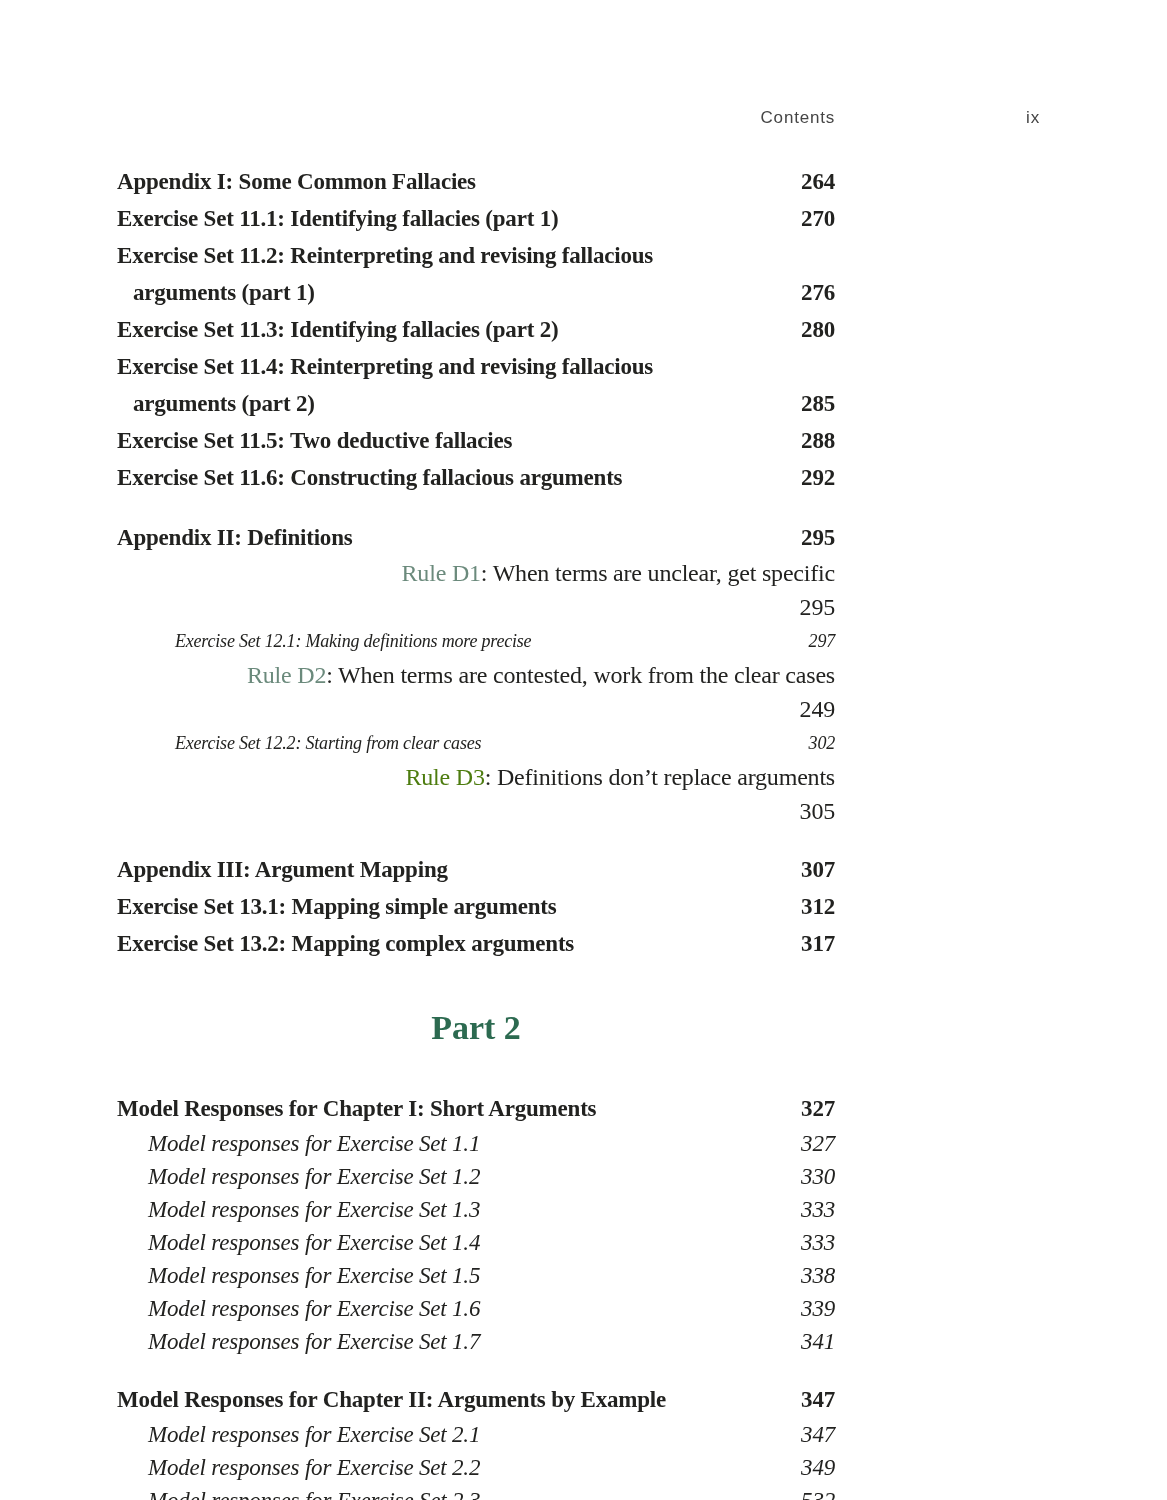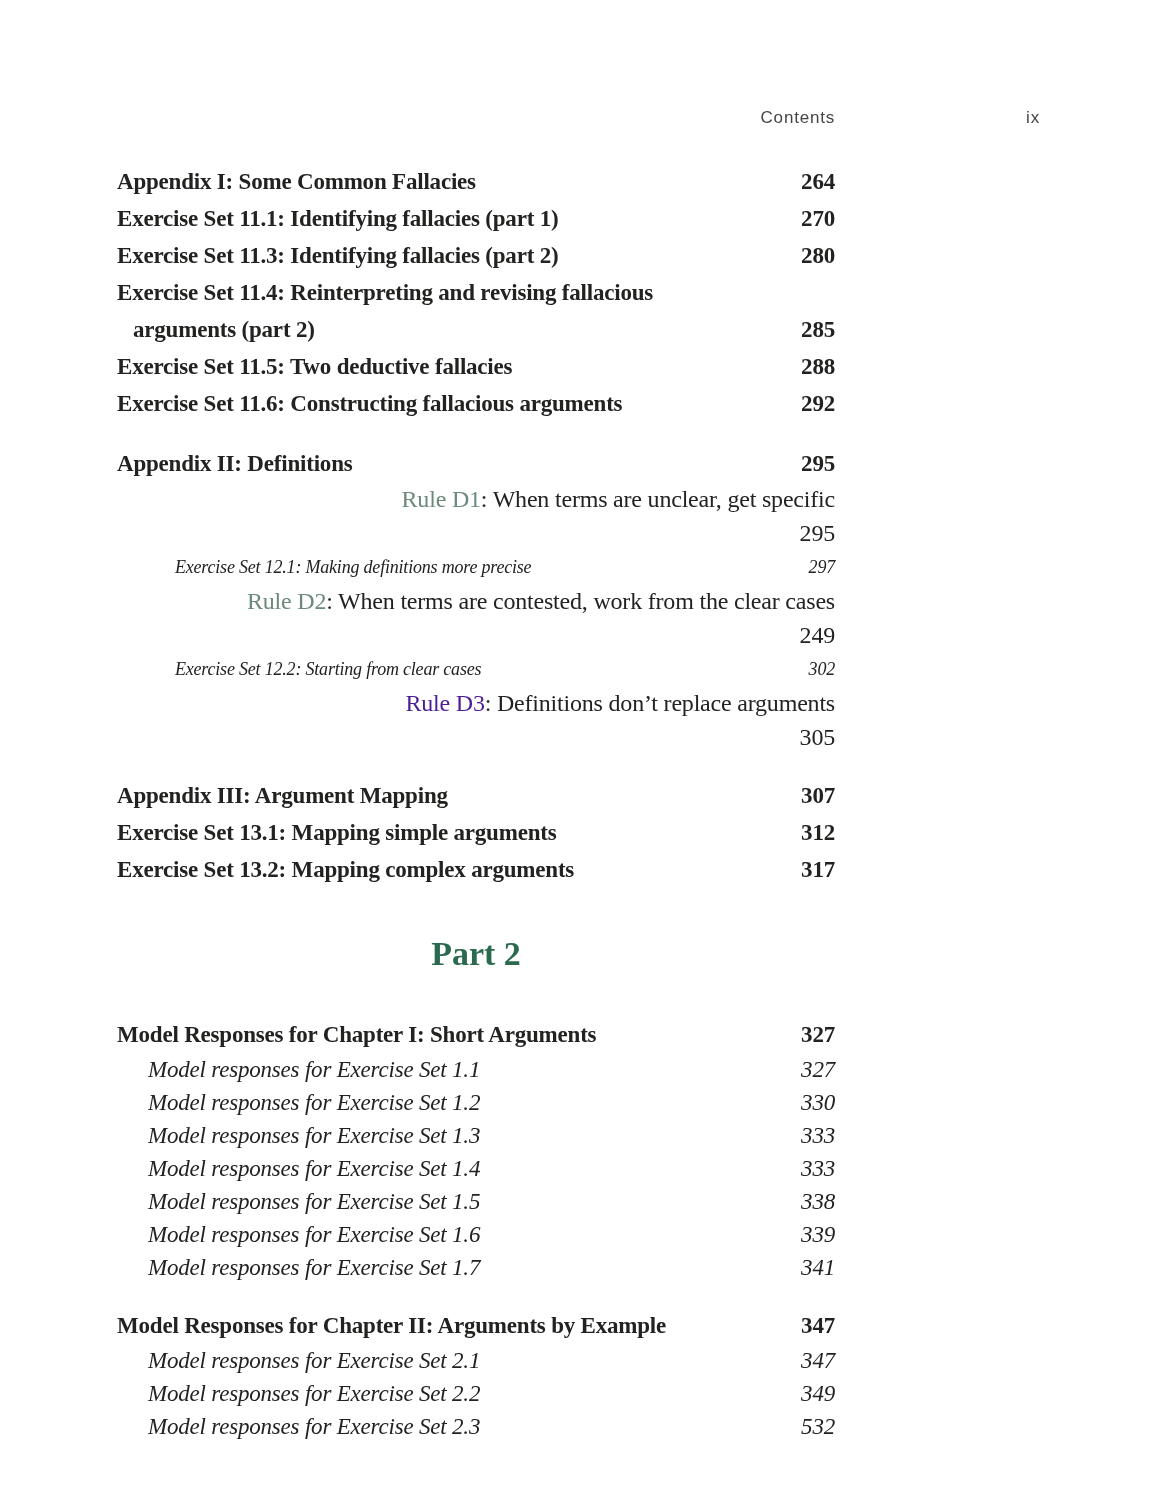--- a/index.html
+++ b/index.html
@@ -116,20 +116,24 @@
       <div class="section">
         <div class="row s-bold">
           <div class="t">Appendix I: Some Common Fallacies</div>
           <div class="p">264</div>
         </div>
         <div class="row s-bold">
           <div class="t">Exercise Set 11.1: Identifying fallacies (part 1)</div>
           <div class="p">270</div>
         </div>
         <div class="row s-bold">
+          <div class="t">Exercise Set 11.2: Reinterpreting and revising fallacious<span class="title2">arguments (part 1)</span></div>
+          <div class="p">276</div>
+        </div>
+        <div class="row s-bold">
           <div class="t">Exercise Set 11.3: Identifying fallacies (part 2)</div>
           <div class="p">280</div>
         </div>
         <div class="row s-bold">
           <div class="t">Exercise Set 11.4: Reinterpreting and revising fallacious<span class="title2">arguments (part 2)</span></div>
           <div class="p">285</div>
         </div>
         <div class="row s-bold">
           <div class="t">Exercise Set 11.5: Two deductive fallacies</div>
           <div class="p">288</div>
@@ -154,21 +158,21 @@
         </div>
         <div class="row s-rule">
           <div class="t"><span class="rule-prefix" style="color: rgb(107, 138, 124);">Rule D2</span>: When terms are contested, work from the clear cases</div>
           <div class="p">249</div>
         </div>
         <div class="row s-exercise">
           <div class="t">Exercise Set 12.2: Starting from clear cases</div>
           <div class="p">302</div>
         </div>
         <div class="row s-rule">
-          <div class="t"><span class="rule-prefix" style="color: #4c1d95;">Rule D3</span>: Definitions don’t replace arguments</div>
+          <div class="t"><span class="rule-prefix" style="color: #4d7c0f;">Rule D3</span>: Definitions don’t replace arguments</div>
           <div class="p">305</div>
         </div>
       </div>
       <div class="section">
         <div class="row s-bold">
           <div class="t">Appendix III: Argument Mapping</div>
           <div class="p">307</div>
         </div>
         <div class="row s-bold">
           <div class="t">Exercise Set 13.1: Mapping simple arguments</div>

